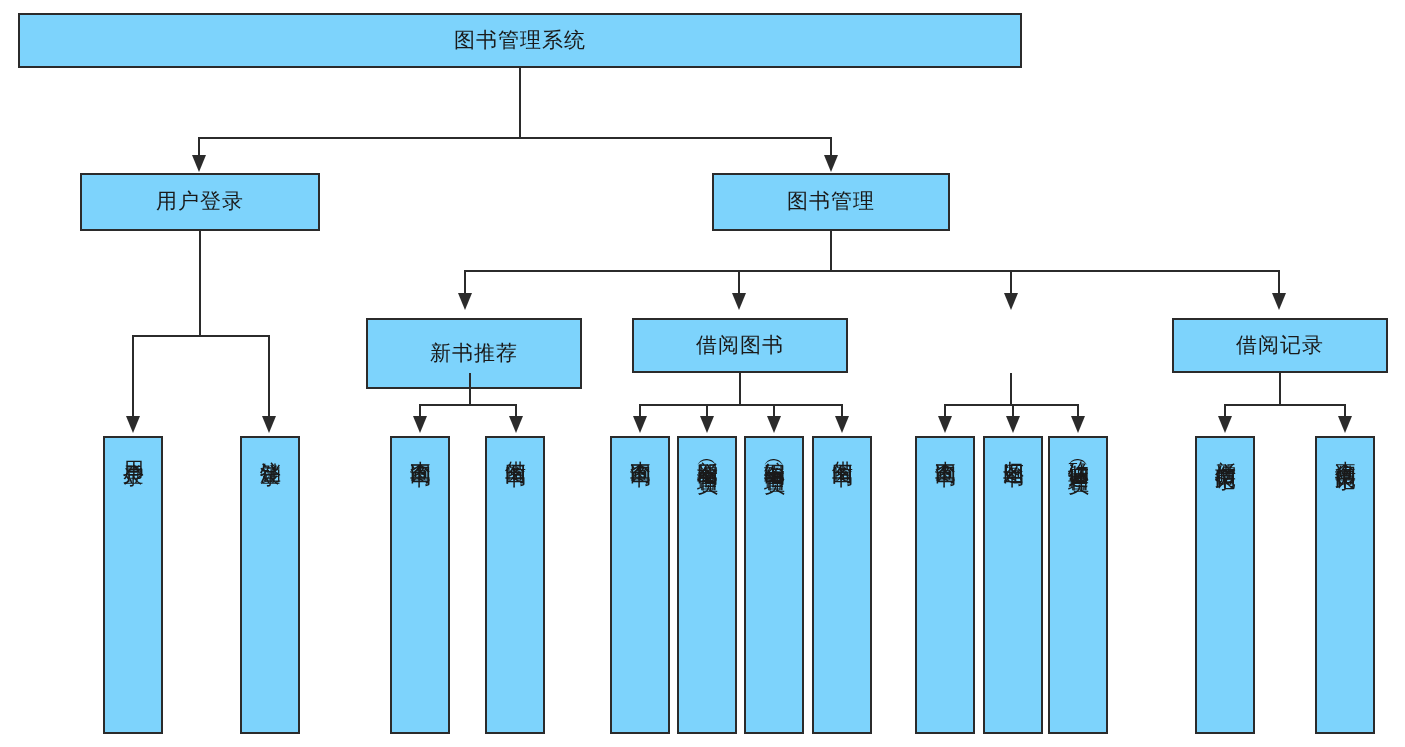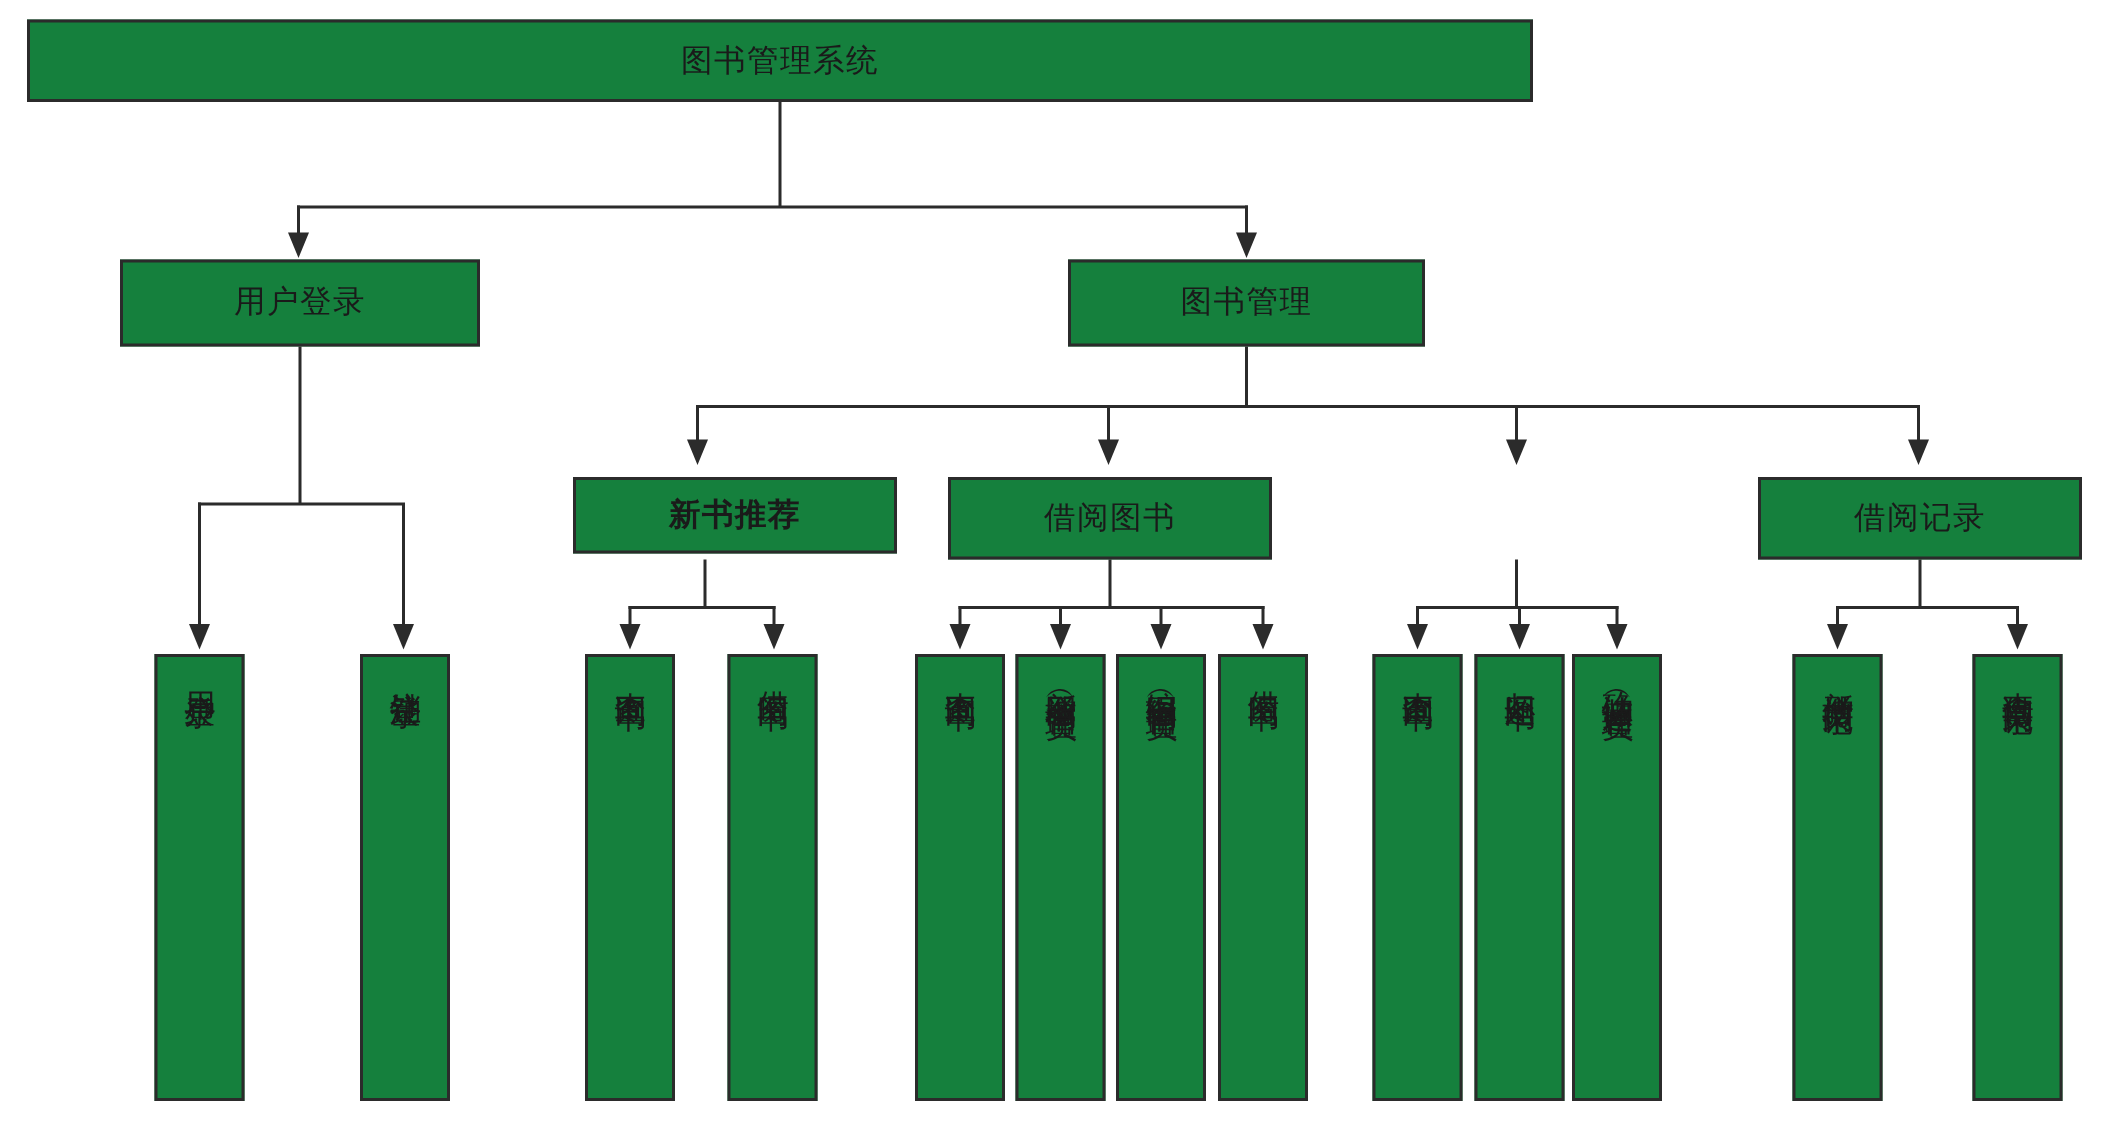--- a/index.html
+++ b/index.html
@@ -12,21 +12,21 @@
     width: 1405px;
     height: 747px;
     background: #ffffff;
     font-family: "DejaVu Sans", "Liberation Sans", sans-serif;
     overflow: hidden;
   }
   .node {
     position: absolute;
     box-sizing: border-box;
     border: 2px solid #2b2b2b;
-    background: #15803d;
+    background: #7dd3fc;
     display: flex;
     align-items: center;
     justify-content: center;
     color: #1a1a1a;
   }
   .node.horiz {
     font-size: 21px;
     line-height: 1.2;
     letter-spacing: 1px;
   }
@@ -111,21 +111,21 @@
 
   <div class="edge v" style="left:464px; top:270px; height:25px;"></div>
   <div class="arrow" style="left:458px; top:293px;"></div>
   <div class="edge v" style="left:738px; top:270px; height:25px;"></div>
   <div class="arrow" style="left:732px; top:293px;"></div>
   <div class="edge v" style="left:1010px; top:270px; height:25px;"></div>
   <div class="arrow" style="left:1004px; top:293px;"></div>
   <div class="edge v" style="left:1278px; top:270px; height:25px;"></div>
   <div class="arrow" style="left:1272px; top:293px;"></div>
 
-  <div class="node horiz" style="left:382px; top:318px; width:216px; height:51px;font-weight:bold;">
+  <div class="node horiz" style="left:366px; top:318px; width:216px; height:71px;">
     <span>新书推荐</span>
   </div>
   <div class="node horiz" style="left:632px; top:318px; width:216px; height:55px;">
     <span>借阅图书</span>
   </div>
   <div class="node horiz" style="left:1172px; top:318px; width:216px; height:55px;">
     <span>借阅记录</span>
   </div>
 
   <div class="edge v" style="left:469px; top:373px; height:32px;"></div>

